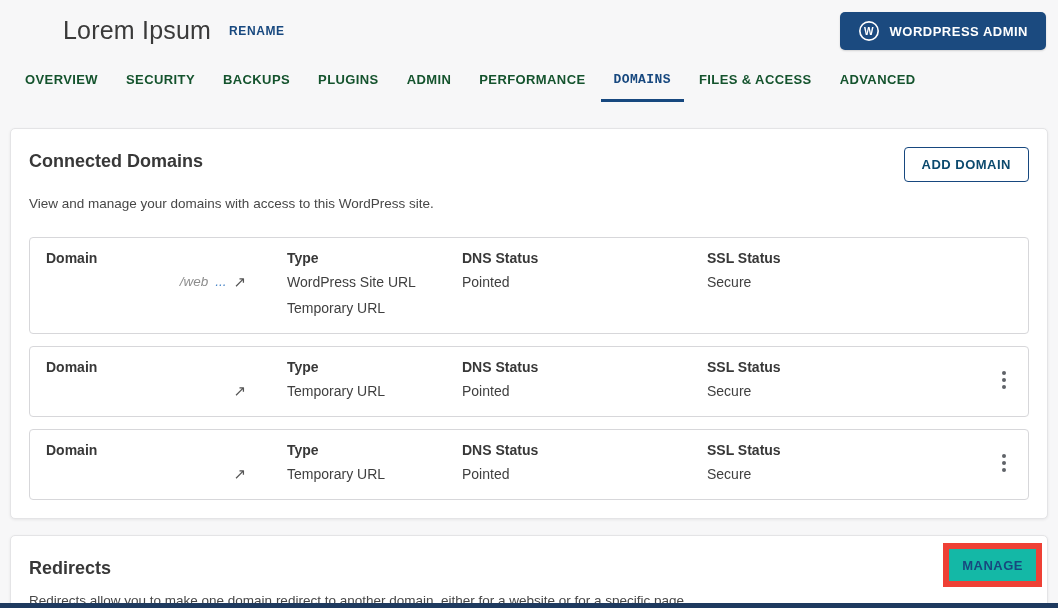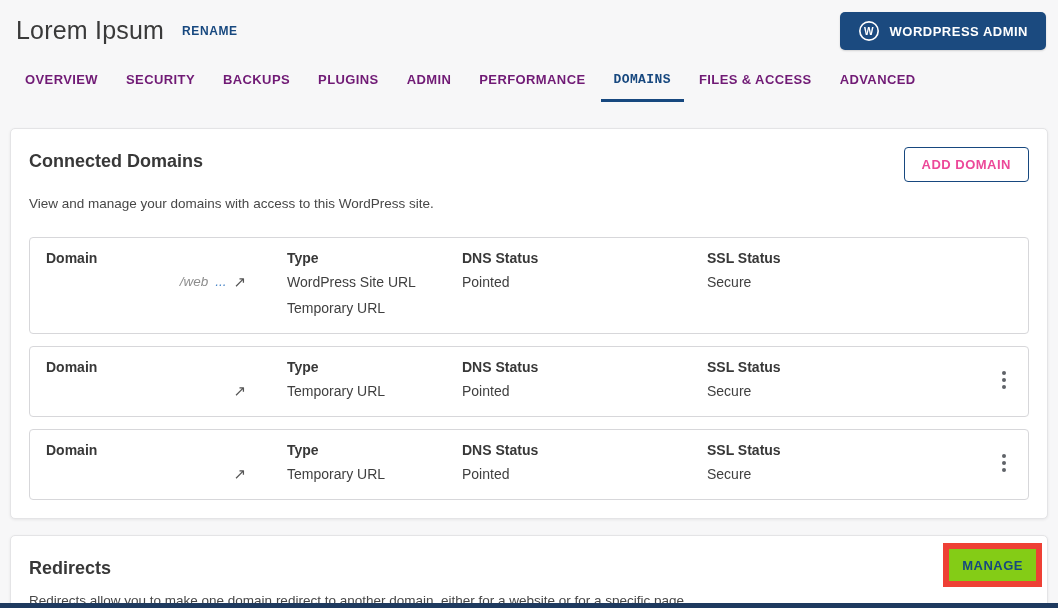--- a/index.html
+++ b/index.html
@@ -8,21 +8,21 @@
     font-family: "Liberation Sans", sans-serif;
     background: #f7f7f8;
     overflow: hidden;
     position: relative;
     color: #3c3c3c;
   }
 
   
   .page-header { padding: 16px 12px 0 16px; position: relative; }
   .title-row { display: flex; align-items: center; gap: 18px; }
-  .site-title { font-size: 25px; font-weight: 400; color: #3a3a3a; letter-spacing: 0.2px; }
+  .site-title { font-size: 25px; font-weight: 400; color: #3a3a3a; letter-spacing: 0.2px; margin-left: 47px; }
   .rename-link {
     font-size: 12px; font-weight: 700; color: #17487f;
     letter-spacing: 0.6px; cursor: pointer; margin-top: 0;
   }
   .wp-admin-btn {
     position: absolute; top: 12px; right: 12px;
     background: #1b4a7f; color: #ffffff;
     border: none; border-radius: 5px;
     height: 38px; padding: 0 18px;
     display: flex; align-items: center; gap: 10px;
@@ -32,21 +32,21 @@
   }
   .wp-logo { width: 22px; height: 22px; display: block; }
 
   
   .tab-bar {
     display: flex; gap: 28px;
     padding: 0 0 0 25px; margin-top: 27px;
     border-bottom: 1px solid transparent;
   }
   .tab {
-    font-size: 13px; font-weight: 600; color: #701a75;
+    font-size: 13px; font-weight: 600; color: #14532d;
     letter-spacing: 0.4px; padding-bottom: 15px;
     cursor: pointer; position: relative; white-space: nowrap;
   }
   .tab.active { color: #17487f; font-family: Liberation Mono, monospace; }
   .tab.active::after {
     content: ""; position: absolute; left: -13px; right: -13px;
     bottom: 0; height: 3px; background: #17487f;
   }
 
   
@@ -60,21 +60,21 @@
     position: relative;
   }
   .card-domains { margin-top: 25px; }
   .card-redirects { margin-top: 16px; height: 100px; }
 
   .card-head { display: flex; align-items: flex-start; justify-content: space-between; }
   .card-title { font-size: 18px; font-weight: 700; color: #383838; padding-top: 4px; }
   .card-desc { font-size: 13.5px; color: #474747; margin-top: 14px; }
 
   .outline-btn {
-    background: #ffffff; color: #ec4899;
+    background: #ffffff; color: #0c4a6e;
     border: 1px solid #17487f; border-radius: 4px;
     height: 35px; padding: 0 17px;
     font-family: "Liberation Sans", sans-serif;
     font-size: 13px; font-weight: 700; letter-spacing: 0.5px;
     cursor: pointer;
   }
 
   
   .rows-wrap { margin-top: 26px; display: flex; flex-direction: column; gap: 12px; }
   .domain-row {
@@ -97,21 +97,21 @@
     align-self: center; justify-self: end;
     display: flex; flex-direction: column; gap: 3px;
     padding: 6px 6px; cursor: pointer;
   }
   .kebab i { width: 4px; height: 4px; border-radius: 50%; background: #5f6368; display: block; }
 
   
   .manage-highlight {
     position: absolute; top: 7px; right: 5px;
     border: 6px solid #ee4035;
-    background: #84cc16;
+    background: #14b8a6;
     padding: 7px 13px;
     cursor: pointer;
   }
   .manage-label { font-size: 13px; font-weight: 700; color: #17487f; letter-spacing: 0.5px; }
 
   
   .bottom-bar {
     position: absolute; left: 0; right: 0; bottom: 0;
     height: 5px; background: #1e3a5f;
   }

